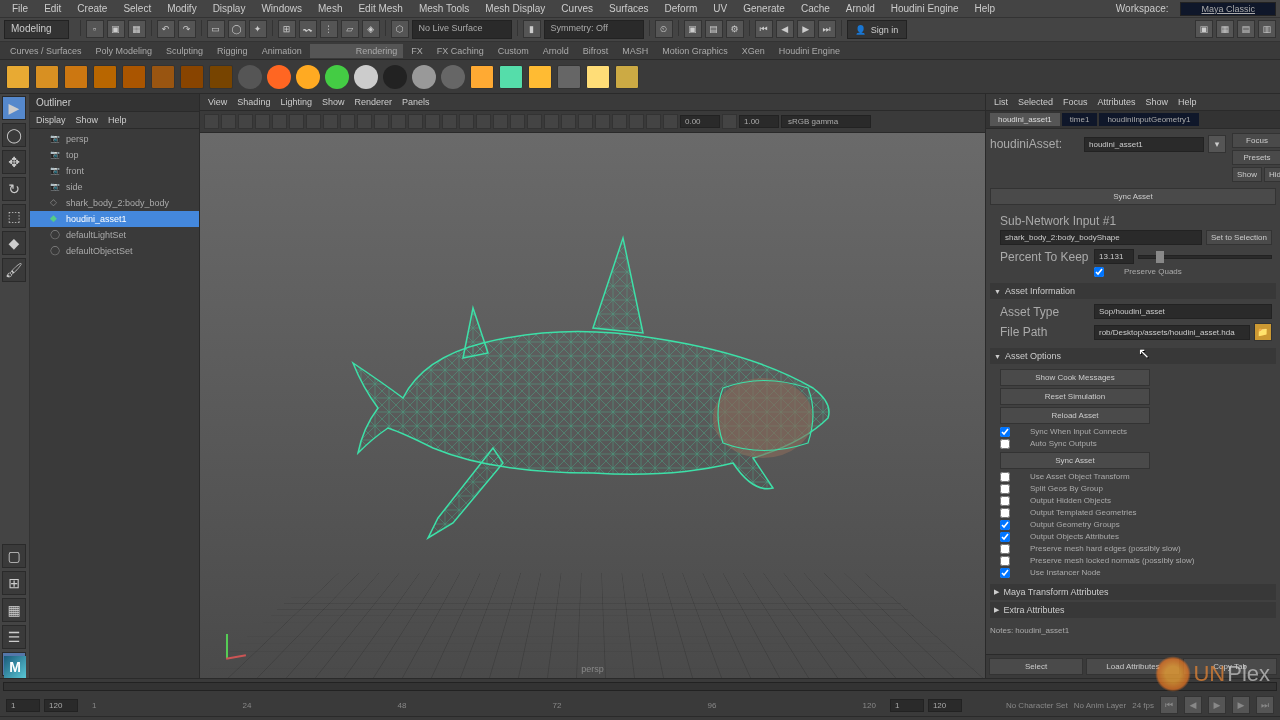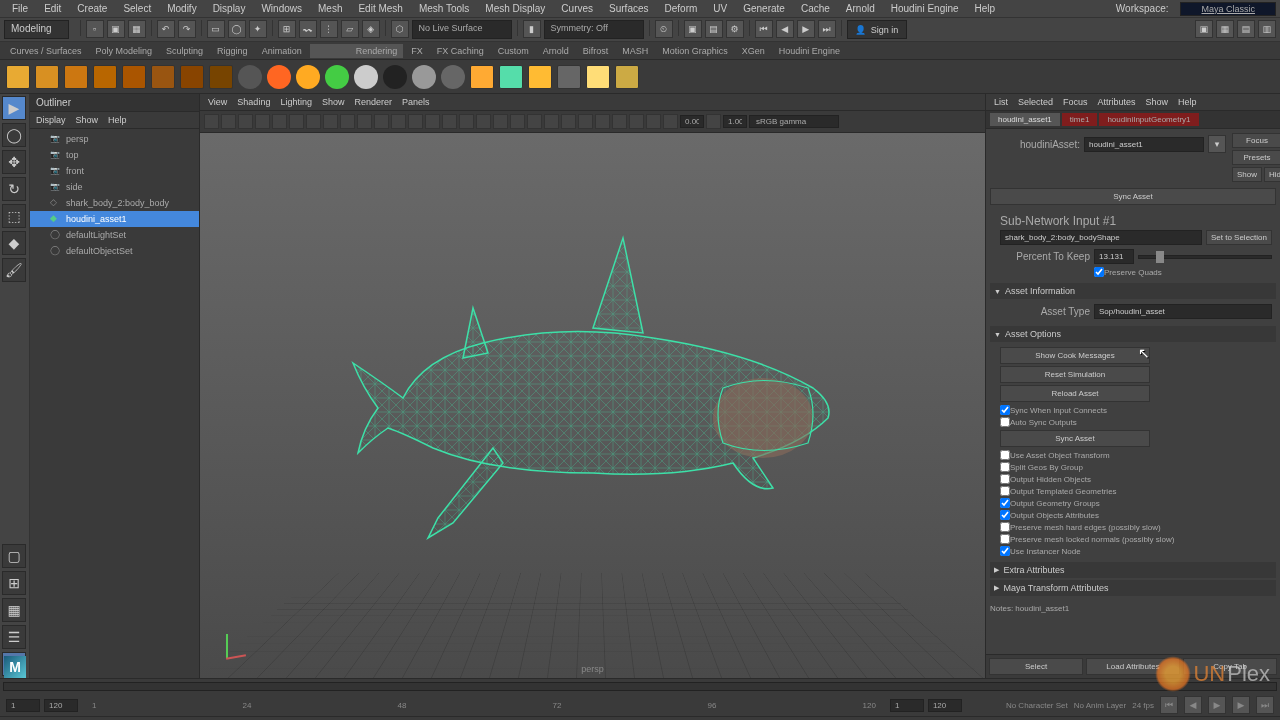--- a/index.html
+++ b/index.html
@@ -35,46 +35,46 @@
 .tree-item.selected { background: #4488dd; color: #fff; }
 .tree-icon { width: 12px; height: 12px; display: inline-block; }
 .tree-icon.cam::before { content: "📷"; font-size: 8px; }
 .tree-icon.mesh::before { content: "◇"; color: #888; }
 .tree-icon.asset::before { content: "◆"; color: #55cc88; }
 .tree-icon.set::before { content: "◯"; color: #888; }
 .viewport-container { flex: 1; display: flex; flex-direction: column; background: #3a3a3a; }
 .viewport-menus { display: flex; gap: 10px; padding: 3px 8px; background: #3a3a3a; font-size: 9px; border-bottom: 1px solid #2a2a2a; }
 .viewport-toolbar { display: flex; gap: 2px; padding: 3px 4px; background: #3a3a3a; border-bottom: 1px solid #2a2a2a; align-items: center; }
 .vp-icon { width: 15px; height: 15px; background: #444; border: 1px solid #333; cursor: pointer; }
-.vp-input { background: #2a2a2a; border: 1px solid #222; color: #aaa; padding: 1px 4px; font-size: 8px; width: 24px; }
+.vp-input { background: #2a2a2a; border: 1px solid #222; color: #aaa; padding: 1px 4px; font-size: 8px; width: 40px; }
 .vp-dropdown { background: #2a2a2a; border: 1px solid #222; color: #aaa; padding: 1px 6px; font-size: 8px; width: 90px; }
 .viewport { flex: 1; background: linear-gradient(180deg, #6a6a6a 0%, #5a5a5a 50%, #4a4a4a 100%); position: relative; overflow: hidden; }
 .grid-floor { position: absolute; bottom: 0; left: 0; right: 0; height: 55%; background: repeating-linear-gradient(90deg, transparent, transparent 28px, rgba(0,0,0,0.15) 28px, rgba(0,0,0,0.15) 29px), repeating-linear-gradient(0deg, transparent, transparent 18px, rgba(0,0,0,0.12) 18px, rgba(0,0,0,0.12) 19px); transform: perspective(600px) rotateX(60deg); transform-origin: bottom center; }
 .shark { position: absolute; left: 50%; top: 45%; transform: translate(-50%, -50%); }
 .axis-indicator { position: absolute; bottom: 20px; left: 16px; width: 30px; height: 30px; }
 .axis-y { position: absolute; bottom: 0; left: 10px; width: 2px; height: 24px; background: #5c5; }
 .axis-x { position: absolute; bottom: 0; left: 10px; width: 20px; height: 2px; background: #c55; transform: rotate(-10deg); }
 .persp-label { position: absolute; bottom: 4px; left: 50%; transform: translateX(-50%); font-size: 9px; color: #888; }
 .attr-editor { width: 295px; background: #3a3a3a; border-left: 1px solid #2a2a2a; display: flex; flex-direction: column; font-size: 9px; }
 .attr-menus { display: flex; gap: 10px; padding: 3px 8px; background: #3a3a3a; border-bottom: 1px solid #2a2a2a; }
 .attr-tabs { display: flex; padding: 2px 4px; gap: 2px; background: #333; border-bottom: 1px solid #2a2a2a; }
-.attr-tab { padding: 2px 8px; background: #7f1d1d; color: #aaa; font-size: 8px; cursor: pointer; }
+.attr-tab { padding: 2px 8px; background: #0f172a; color: #aaa; font-size: 8px; cursor: pointer; }
 .attr-tab.active { background: #555; color: #ddd; }
 .attr-body { flex: 1; padding: 4px; overflow-y: auto; background: #404040; }
 .attr-row { display: flex; align-items: center; gap: 4px; padding: 2px 0; }
-.attr-label { text-align: right; width: 90px; color: #aaa; font-size: 10px; }
+.attr-label { text-align: left; width: 90px; color: #aaa; font-size: 12px; }
 .attr-input { background: #2a2a2a; border: 1px solid #222; color: #ccc; padding: 2px 4px; font-size: 8px; flex: 1; }
 .attr-buttons-col { display: flex; flex-direction: column; gap: 2px; width: 50px; }
 .attr-btn { background: #4a4a4a; border: 1px solid #333; padding: 2px 4px; color: #ccc; font-size: 8px; cursor: pointer; text-align: center; }
 .attr-btn-wide { background: #4a4a4a; border: 1px solid #333; padding: 3px 8px; color: #ccc; font-size: 8px; cursor: pointer; text-align: center; }
 .section-header { display: flex; align-items: center; gap: 4px; padding: 3px 4px; background: #383838; color: #ccc; font-size: 9px; cursor: pointer; margin-top: 2px; }
 .section-header::before { content: "▼"; font-size: 7px; }
 .section-header.collapsed::before { content: "▶"; }
 .section-body { padding: 3px 4px 3px 10px; }
-.checkbox-row { display: flex; align-items: center; gap: 0; padding: 1px 0; font-size: 8px; color: #aaa; }
+.checkbox-row { display: flex; gap: 20px; padding: 1px 0; font-size: 8px; color: #aaa; }
 .checkbox-row input { width: 10px; height: 10px; }
 .slider-row { display: flex; align-items: center; gap: 4px; padding: 2px 0; }
 .slider-track { flex: 1; height: 4px; background: #2a2a2a; position: relative; border: 1px solid #222; }
 .slider-thumb { position: absolute; width: 8px; height: 12px; background: #888; top: -5px; left: 13%; }
 .footer-buttons { display: flex; padding: 3px; gap: 3px; background: #3a3a3a; border-top: 1px solid #2a2a2a; }
 .footer-btn { flex: 1; background: #4a4a4a; border: 1px solid #333; padding: 3px; color: #ccc; font-size: 8px; cursor: pointer; text-align: center; }
 .timeline { height: 38px; background: #3a3a3a; border-top: 1px solid #2a2a2a; display: flex; flex-direction: column; }
 .timeline-track { flex: 1; background: #333; margin: 3px; position: relative; border: 1px solid #222; }
 .timeline-controls { display: flex; align-items: center; gap: 4px; padding: 2px 6px; font-size: 8px; }
 .tl-input { background: #2a2a2a; border: 1px solid #222; color: #aaa; padding: 1px 4px; font-size: 8px; width: 34px; }
@@ -390,20 +390,25 @@
           <span>Preserve Quads</span>
         </div>
       </div>
 
       <div class="section-header">Asset Information</div>
       <div class="section-body">
         <div class="attr-row">
           <div class="attr-label">Asset Type</div>
           <input class="attr-input" value="Sop/houdini_asset" style="">
         </div>
+        <div class="attr-row">
+          <div class="attr-label">File Path</div>
+          <input class="attr-input" value="rob/Desktop/assets/houdini_asset.hda" style="">
+          <div class="tb-icon" style="background:#cc9933">📁</div>
+        </div>
       </div>
 
       <div class="section-header">Asset Options</div>
       <div class="section-body">
         <div class="attr-btn-wide" style="width:150px;margin:2px 0">Show Cook Messages</div>
         <div class="attr-btn-wide" style="width:150px;margin:2px 0">Reset Simulation</div>
         <div class="attr-btn-wide" style="width:150px;margin:2px 0">Reload Asset</div>
         <div id="options-list">
             <div class="checkbox-row">
               <input type="checkbox" checked="" style="">
@@ -448,22 +453,22 @@
               <input type="checkbox" style="">
               <span>Preserve mesh locked normals (possibly slow)</span>
             </div>
             <div class="checkbox-row">
               <input type="checkbox" checked="" style="">
               <span>Use Instancer Node</span>
             </div>
           </div>
       </div>
 
+      <div class="section-header collapsed">Maya Transform Attributes</div>
       <div class="section-header collapsed">Extra Attributes</div>
-      <div class="section-header collapsed">Maya Transform Attributes</div>
 
       <div style="margin-top:8px;font-size:8px;color:#aaa">Notes: houdini_asset1</div>
     </div>
     <div class="footer-buttons">
       <div class="footer-btn">Select</div>
       <div class="footer-btn">Load Attributes</div>
       <div class="footer-btn">Copy Tab</div>
     </div>
   </div>
 </div>

